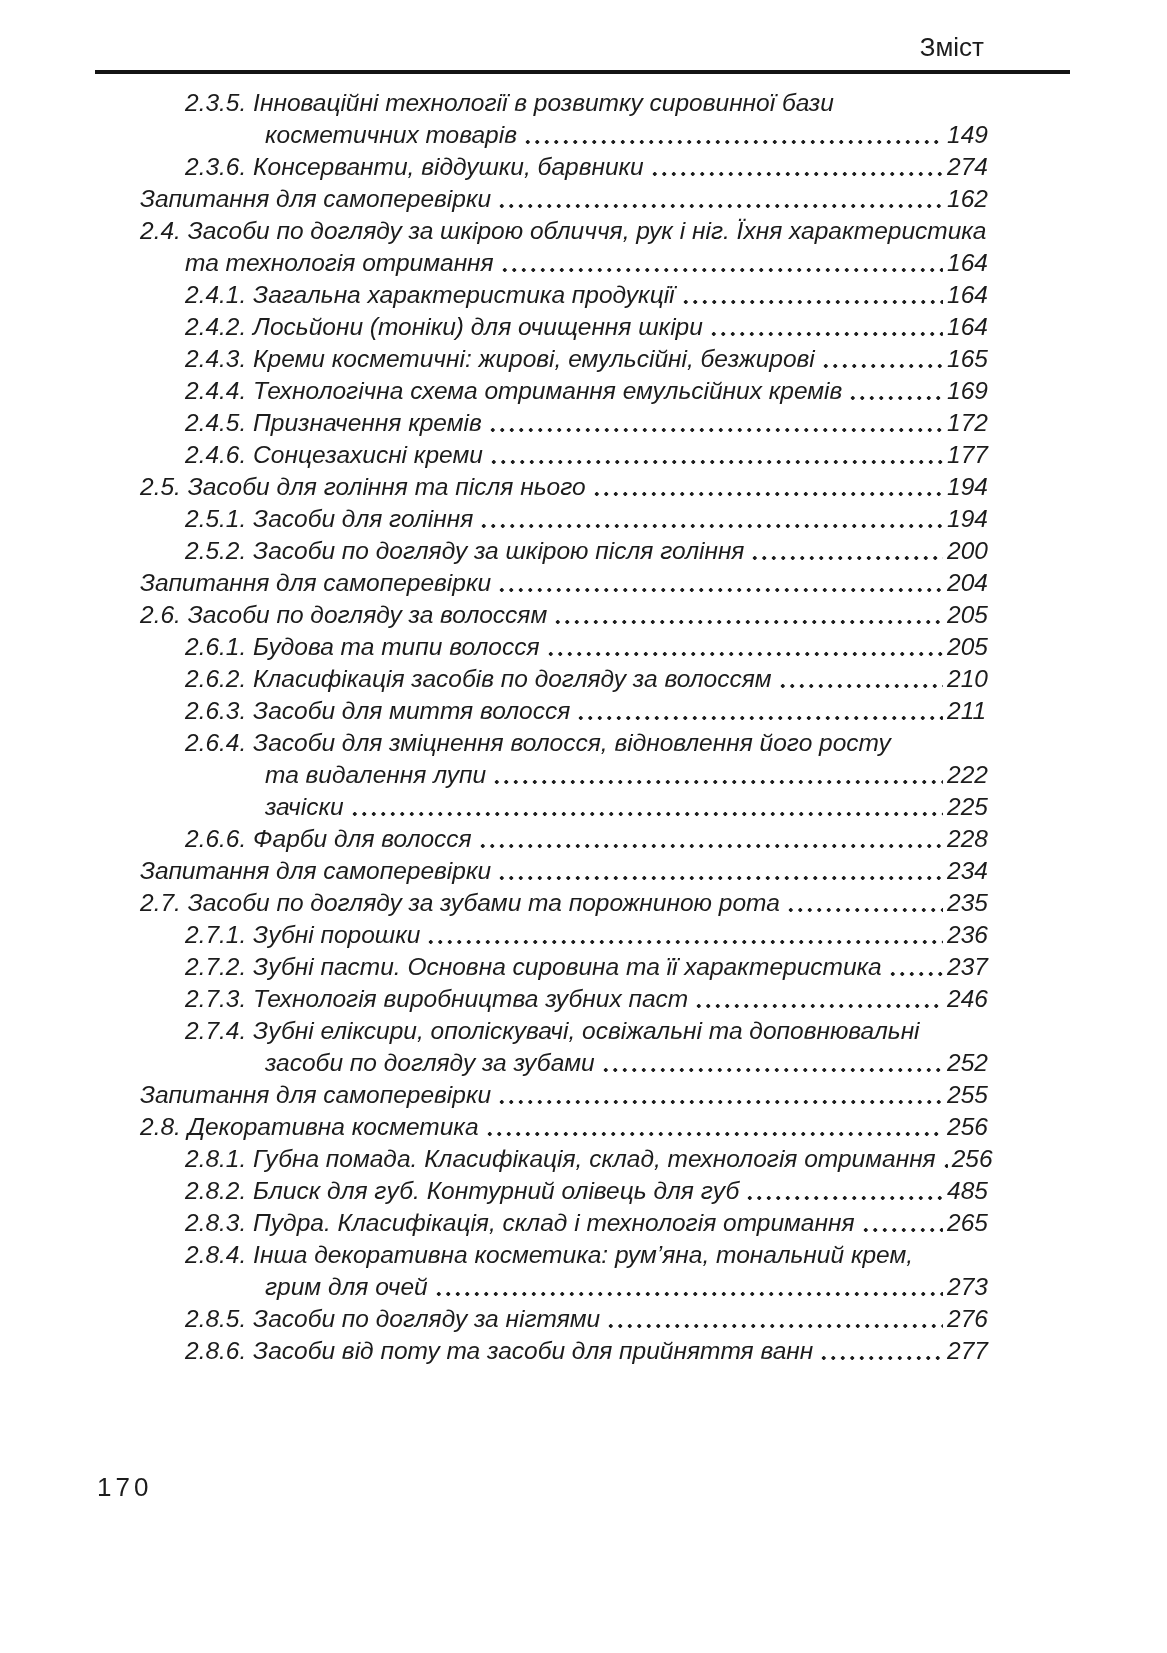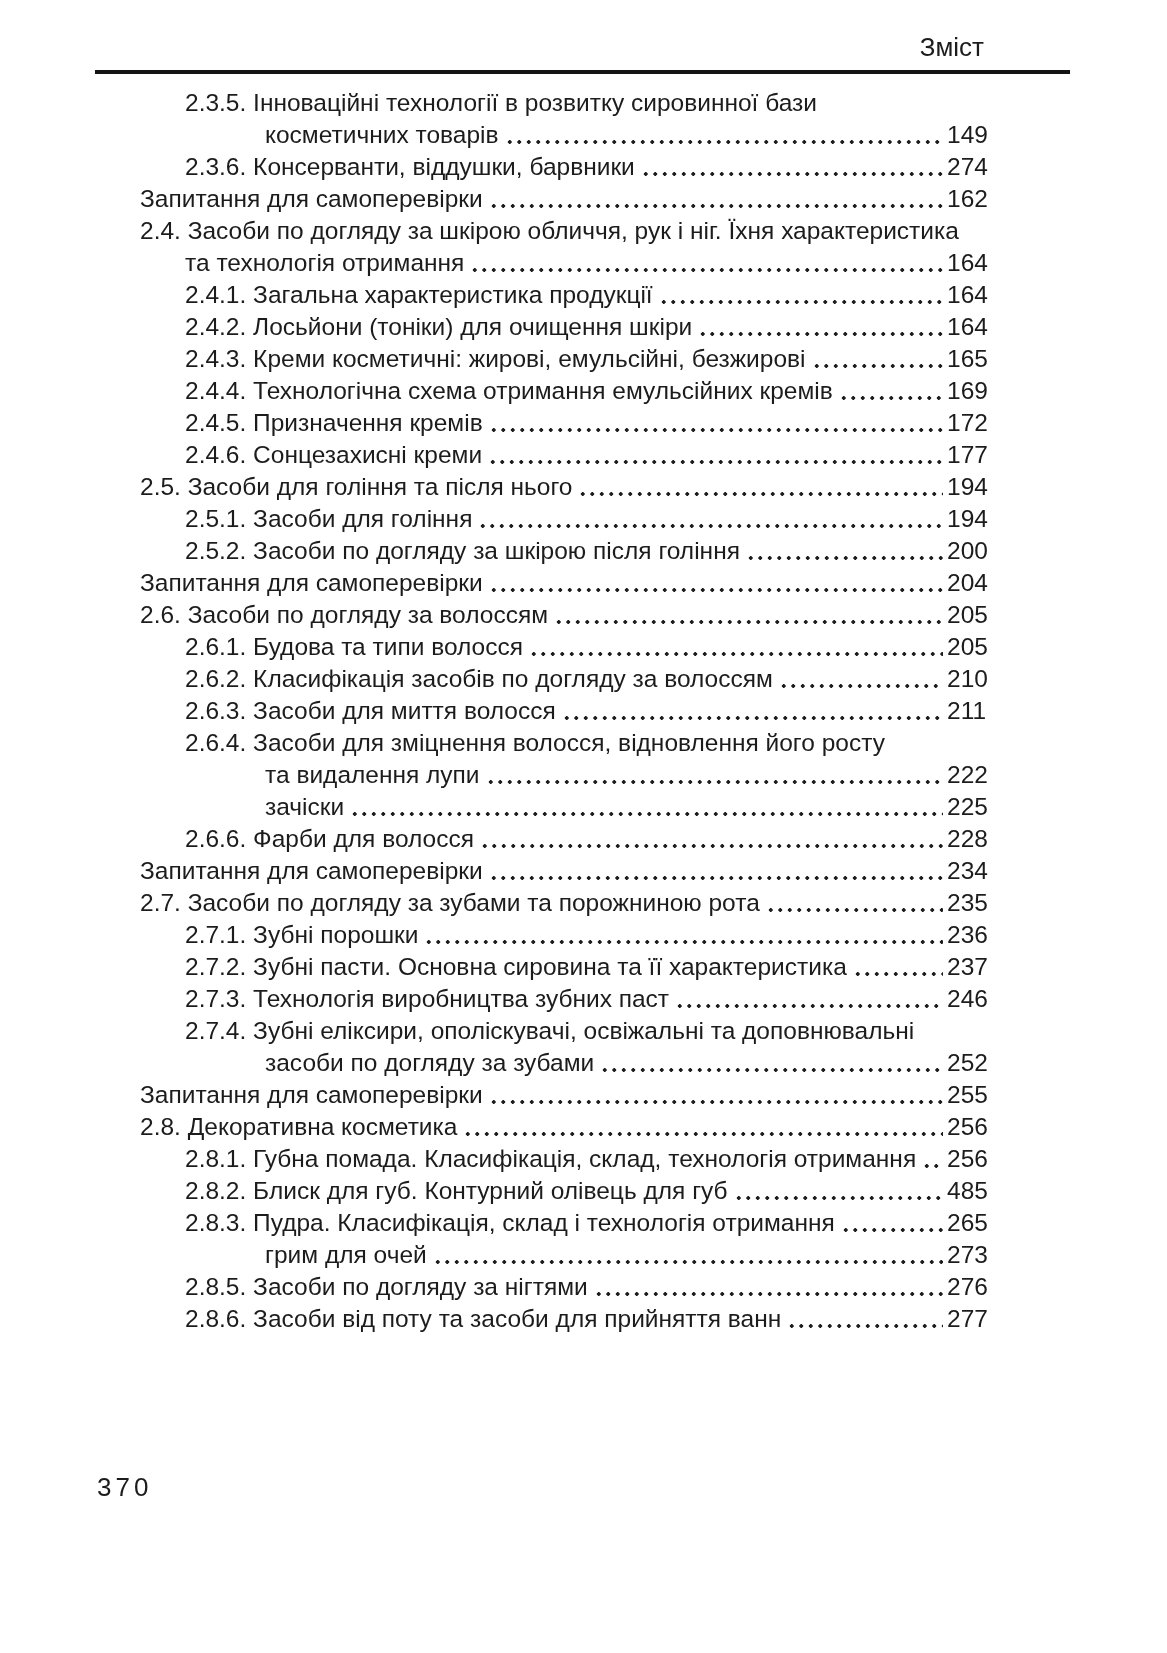--- a/index.html
+++ b/index.html
@@ -27,20 +27,21 @@
     border-bottom: 4px solid #141414;
     margin-top: 7px;
   }
 
   .toc {
     margin-top: 13px;
     margin-left: 45px;
     margin-right: 75px;
     font-size: 24.5px;
     line-height: 32px;
+    font-style: italic;
   }
   .entry { }
   .entry.level-1 { margin-left: 45px; }
   .toc-line { white-space: nowrap; }
   .toc-line.last { display: flex; align-items: stretch; }
   .entry.level-0 .toc-line.cont { margin-left: 45px; }
   .entry.level-1 .toc-line.cont { margin-left: 80px; }
   .toc-text { white-space: nowrap; flex: 0 0 auto; }
   .leader {
     flex: 1 1 8px;
@@ -297,20 +298,21 @@
           </div>
         </div>
         <div class="entry level-1">
           <div class="toc-line last">
             <span class="toc-text">2.8.3. Пудра. Класифікація, склад і технологія отримання</span>
             <span class="leader"></span>
             <span class="pagenum">265</span>
           </div>
         </div>
         <div class="entry level-1">
+          <div class="toc-line"><span class="toc-text">2.8.4. Інша декоративна косметика: рум’яна, тональний крем,</span></div>
           <div class="toc-line cont last">
             <span class="toc-text">грим для очей</span>
             <span class="leader"></span>
             <span class="pagenum">273</span>
           </div>
         </div>
         <div class="entry level-1">
           <div class="toc-line last">
             <span class="toc-text">2.8.5. Засоби по догляду за нігтями</span>
             <span class="leader"></span>
@@ -319,14 +321,14 @@
         </div>
         <div class="entry level-1">
           <div class="toc-line last">
             <span class="toc-text">2.8.6. Засоби від поту та засоби для прийняття ванн</span>
             <span class="leader"></span>
             <span class="pagenum">277</span>
           </div>
         </div>
       </div>
   </div>
-  <div class="footer">370</div>
+  <div class="footer">170</div>
 </div>
 
 </body></html>

